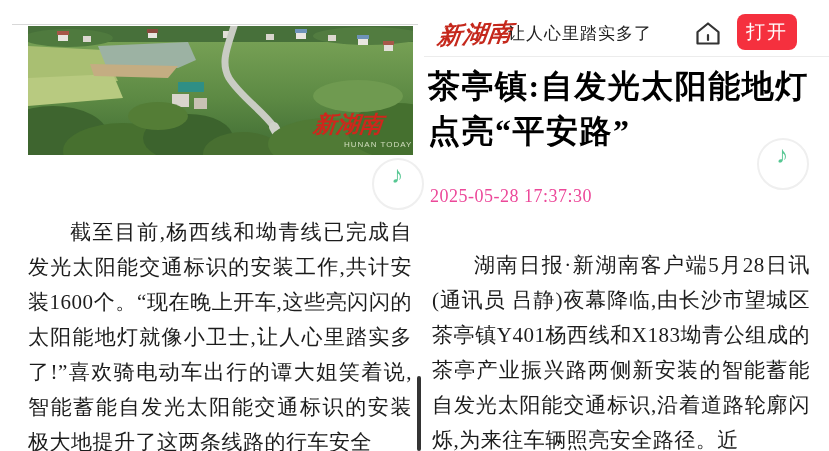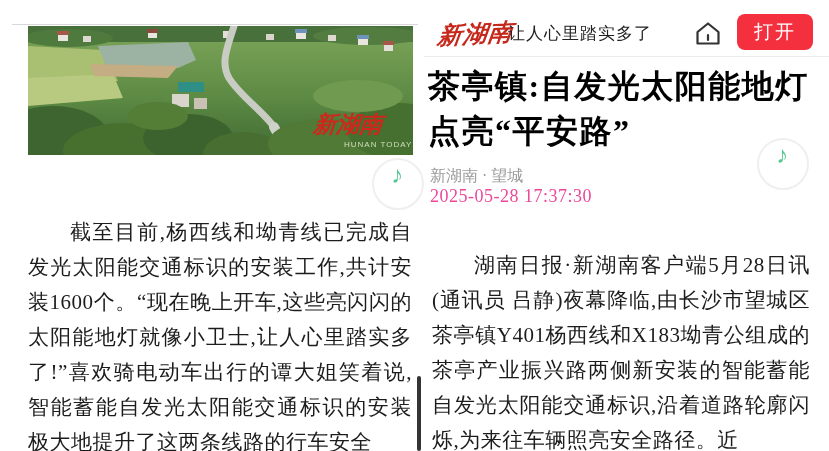--- a/index.html
+++ b/index.html
@@ -32,21 +32,21 @@
   
   .hdr { position:absolute; left:420px; top:0; width:409px; height:56px; background:#fff; }
   .hdr-line { position:absolute; left:424px; top:56px; width:405px; height:1px; background:#ececec; }
   .logo {
     position:absolute; left:438px; top:18px; font-size:24px; font-weight:bold; font-style:italic;
     color:#c5281c; transform:skewX(-10deg) rotate(-3deg); letter-spacing:1px;
   }
   .brand { position:absolute; left:508px; top:22px; font-size:17px; color:#222; letter-spacing:1px; }
   .home-btn { position:absolute; left:694px; top:19px; width:28px; height:28px; cursor:pointer; }
   .open-btn {
-    position:absolute; left:737px; top:14px; width:76px; height:36px; background:#f5303e;
+    position:absolute; left:737px; top:14px; width:60px; height:36px; background:#f5303e;
     border:none; border-radius:8px; color:#fff; font-size:19px; letter-spacing:2px;
     font-family:"Liberation Sans","DejaVu Sans",sans-serif; cursor:pointer;
     display:flex; align-items:center; justify-content:center;
   }
   
   .article-title {
     position:absolute; left:428px; top:64px; width:394px;
     font-size:32px; line-height:45px; font-weight:bold; color:#000000; letter-spacing:1.5px;
   }
   .meta-row {
@@ -143,19 +143,18 @@
 
   <button class="open-btn">打开</button>
   <div class="hdr-line"></div>
 
   <h1 class="article-title">茶亭镇:自发光太阳能地灯点亮“平安路”</h1>
 
   <div class="faint-circle faint-circle-right"></div>
   <div class="audio-note audio-note-right">♪</div>
 
   <div class="meta-row">
-    <span>新湖南 · 望城</span>
   </div>
   <div class="timestamp">2025-05-28 17:37:30</div>
 
   <div class="body-text body-right">湖南日报·新湖南客户端5月28日讯(通讯员 吕静)夜幕降临,由长沙市望城区茶亭镇Y401杨西线和X183坳青公组成的茶亭产业振兴路两侧新安装的智能蓄能自发光太阳能交通标识,沿着道路轮廓闪烁,为来往车辆照亮安全路径。近</div>
 
 </div>
 
 </body></html>

